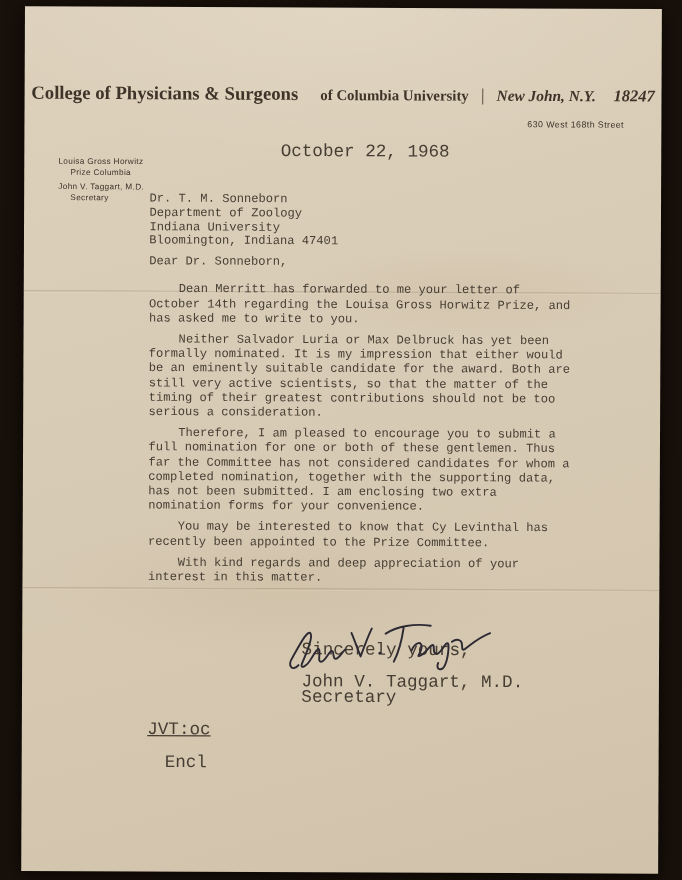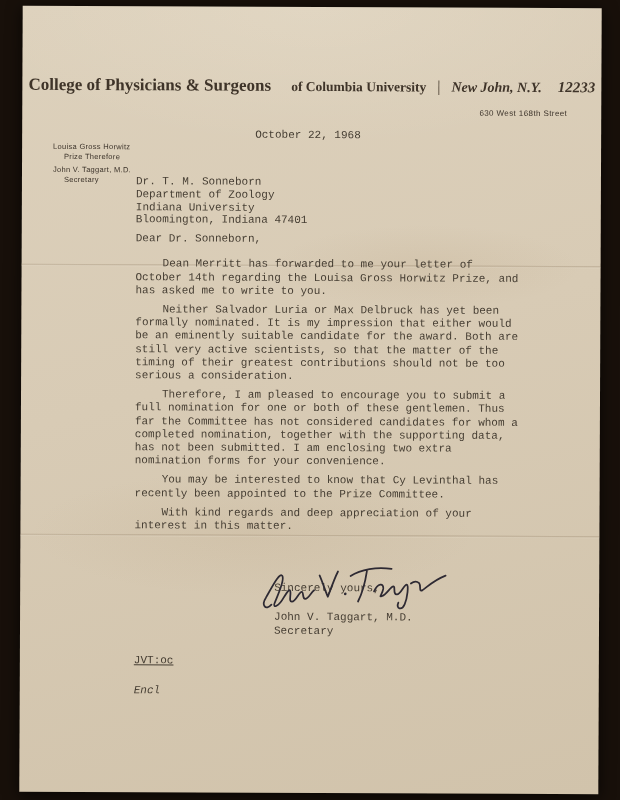--- a/index.html
+++ b/index.html
@@ -41,59 +41,59 @@
     font-family:"Liberation Sans","DejaVu Sans",sans-serif;
     font-size:7.5px;line-height:9.5px;letter-spacing:0.3px;color:#3c332a;margin-top:43px;
   }
   .committee .indent{padding-left:11px;}
   .committee .gap{margin-top:4px;}
   .street{
     position:absolute;right:34px;top:101px;
     font-family:"Liberation Sans","DejaVu Sans",sans-serif;
     font-size:8px;letter-spacing:0.4px;color:#3c332a;
   }
-  .typed{color:#463e33;font-size:11px;}
+  .typed{color:#463e33;font-size:16px;}
   .date{position:absolute;left:233px;top:122px;}
   .content{
     position:absolute;left:114px;top:169px;width:388px;
     font-size:11px;line-height:13.2px;color:#463e33;
   }
   .recipient div{line-height:12.8px;}
   .salutation{margin-top:6px;}
   .paragraphs{margin-top:12px;}
   .paragraphs p{margin:0 0 6px 0;text-indent:27px;}
   .closing{position:absolute;left:254px;top:575px;}
   .signature{position:absolute;left:236px;top:550px;width:196px;height:58px;transform:rotate(-3deg);}
   .signature svg{width:100%;height:100%;}
   .signature path{fill:none;stroke:#2e2a33;stroke-width:1.7;stroke-linecap:round;stroke-linejoin:round;}
   .signature circle{fill:#2e2a33;}
   .typed-name{position:absolute;left:254px;top:604px;}
   .typed-title{position:absolute;left:254px;top:618px;}
   .ref{position:absolute;left:114px;top:648px;text-decoration:underline;}
-  .encl{position:absolute;left:114px;top:678px;font-style:italic;}
+  .encl{position:absolute;left:130px;top:678px;}
 </style>
 </head>
 <body>
 
 <div class="paper">
 
   <div class="crease crease-1"></div>
   <div class="crease crease-2"></div>
 
   <div class="letterhead">
     <span class="lh-main">College of Physicians &amp; Surgeons</span>
     <span class="lh-sub">of Columbia University</span>
     <span class="lh-divider">|</span>
     <span class="lh-city">New John, N.Y.</span>
-    <span class="lh-zip">12233</span>
+    <span class="lh-zip">18247</span>
   </div>
 
   <div class="committee">
     <div>Louisa Gross Horwitz</div>
-    <div class="indent">Prize Therefore</div>
+    <div class="indent">Prize Columbia</div>
     <div class="gap">John V. Taggart, M.D.</div>
     <div class="indent">Secretary</div>
   </div>
 
   <div class="street">630 West 168th Street</div>
 
   <div class="typed date">October 22, 1968</div>
 
   <div class="content">
     <div class="recipient">

